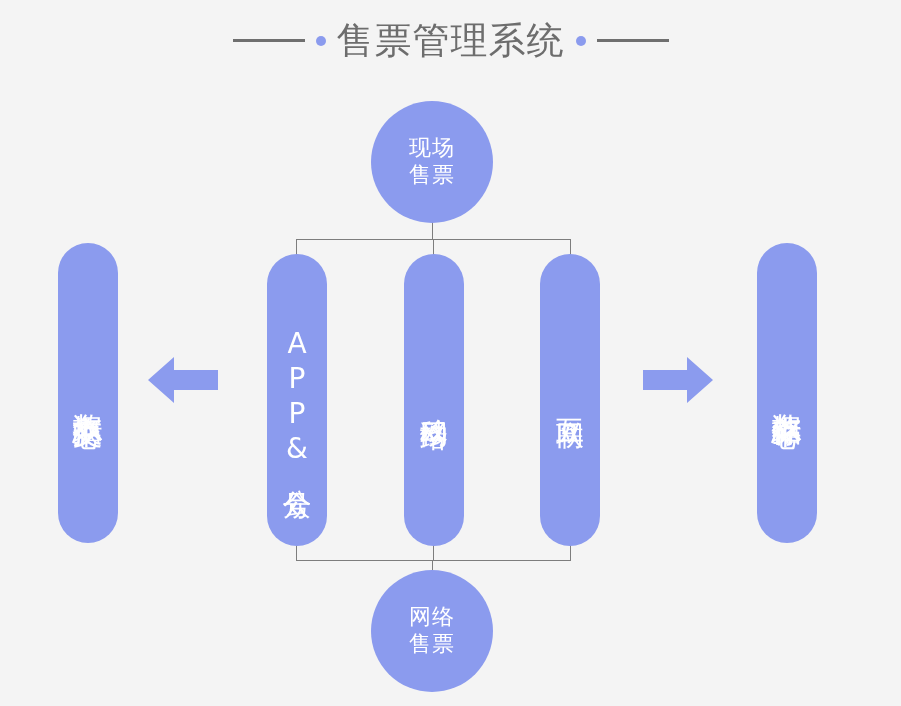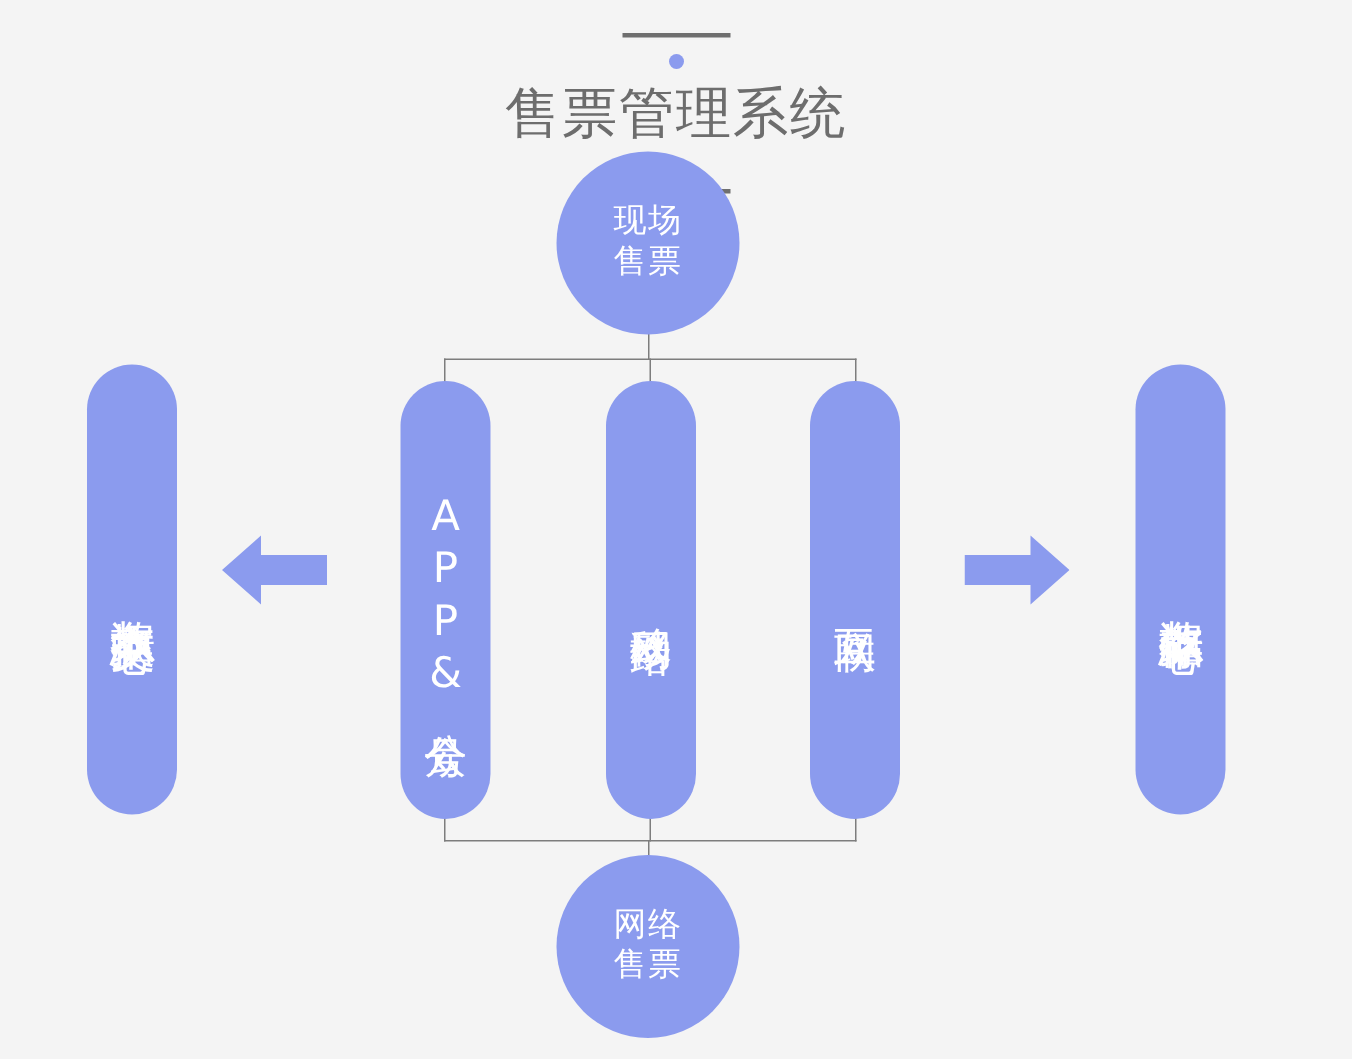--- a/index.html
+++ b/index.html
@@ -22,21 +22,20 @@
   
   .title-bar {
     position: absolute;
     left: 0;
     top: 22px;
     width: 901px;
     display: flex;
     align-items: center;
     justify-content: center;
     gap: 11px;
-    flex-direction: column;
   }
   .title-rule {
     width: 72px;
     height: 3px;
     background: #6f6f6f;
   }
   .title-dot {
     width: 10px;
     height: 10px;
     border-radius: 50%;
@@ -67,21 +66,21 @@
     color: #ffffff;
     display: flex;
     flex-direction: column;
     align-items: center;
     justify-content: center;
     font-size: 22px;
     line-height: 1.22;
     letter-spacing: 1px;
   }
   #circle-top    { left: 371px; top: 101px; width: 122px; height: 122px; }
-  #circle-bottom { left: 371px; top: 570px; width: 122px; height: 122px; }
+  #circle-bottom { left: 371px; top: 570px; width: 122px; height: 122px; font-family: Liberation Serif, serif; }
 
   
   .pill {
     position: absolute;
     border-radius: 34px;
     background: #8b9bee;
     color: #ffffff;
     display: flex;
     align-items: center;
     justify-content: center;

